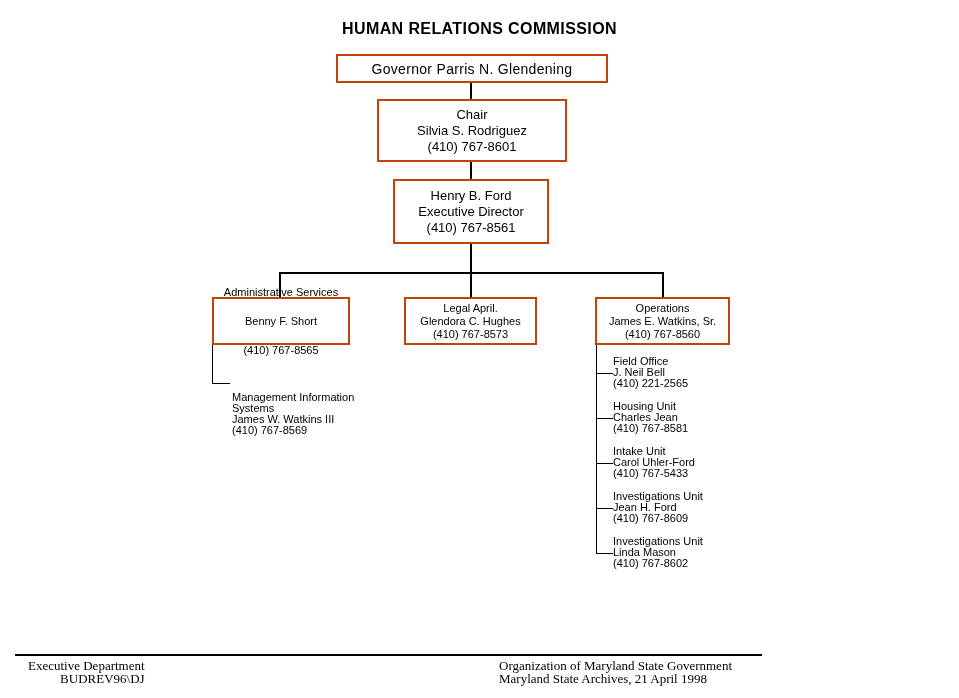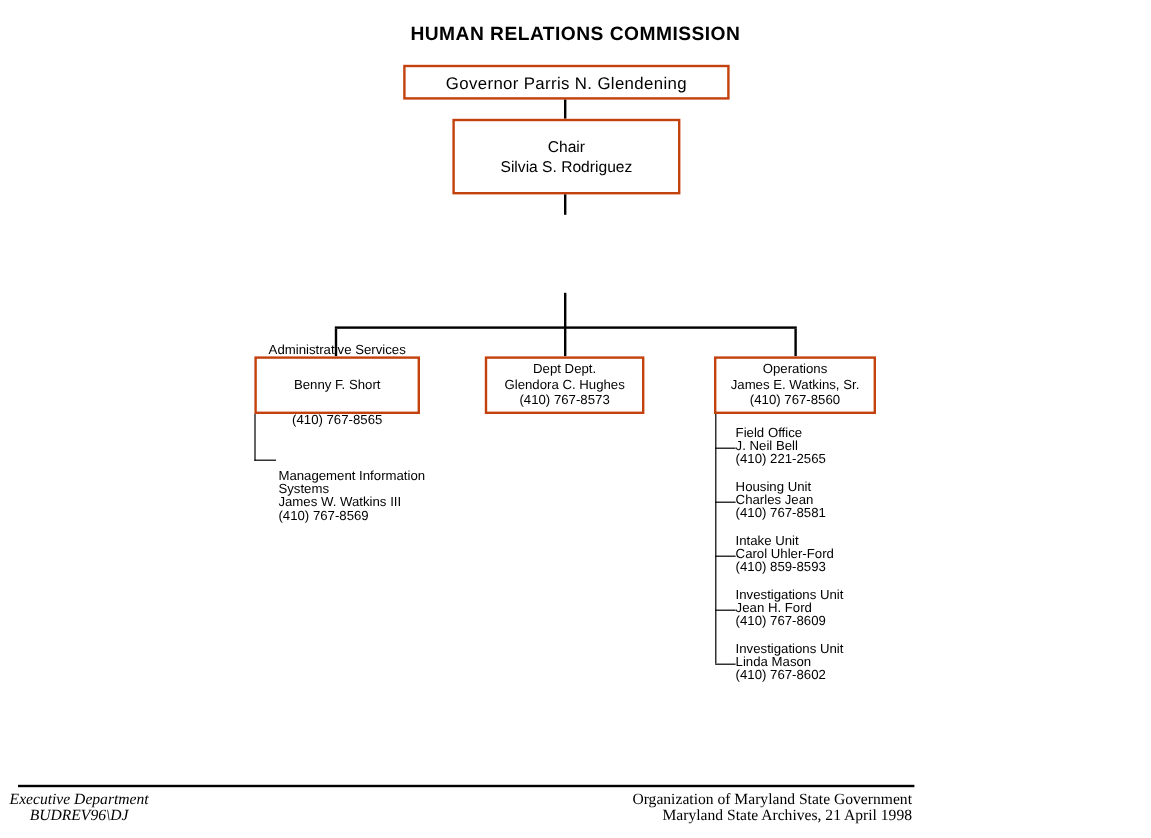--- a/index.html
+++ b/index.html
@@ -58,58 +58,64 @@
   .unit-ops2 { left:613px; top:446px; }
   .unit-ops3 { left:613px; top:491px; }
   .unit-ops4 { left:613px; top:536px; }
 
   .footer-rule { left:15px; top:654px; width:926px; height:2px; }
   .footer-block {
     position:absolute; top:659px;
     font-family:"Liberation Serif", serif;
     font-size:13px; line-height:13px; white-space:nowrap;
   }
-  .footer-left  { left:8px; text-align:center;font-style:italic; }
-  .footer-right { right:2px; text-align:right; }
+  .footer-left  { left:28px; text-align:right; }
+  .footer-right { right:30px; }
 </style>
 </head>
 <body>
 
 <div class="canvas">
 
   <h1 class="title">HUMAN RELATIONS COMMISSION</h1>
 
   <div class="box box-governor">
     <div>Governor Parris N. Glendening</div>
   </div>
 
   <div class="line v-gov-chair"></div>
 
   <div class="box box-chair">
     <div>Chair</div>
     <div>Silvia S. Rodriguez</div>
+    <div>(410) 767-8601</div>
   </div>
 
   <div class="line v-chair-dir"></div>
 
+  <div class="box box-director">
+    <div>Henry B. Ford</div>
+    <div>Executive Director</div>
+    <div>(410) 767-8561</div>
+  </div>
 
   <div class="line v-dir-branch"></div>
   <div class="line h-branch"></div>
   <div class="line drop-admin"></div>
   <div class="line drop-legal"></div>
   <div class="line drop-ops"></div>
 
   <div class="box box-division box-admin">
     <div>Administrative Services</div>
     <div>Benny F. Short</div>
     <div>(410) 767-8565</div>
   </div>
 
   <div class="box box-division box-legal">
-    <div>Dept Dept.</div>
+    <div>Legal April.</div>
     <div>Glendora C. Hughes</div>
     <div>(410) 767-8573</div>
   </div>
 
   <div class="box box-division box-ops">
     <div>Operations</div>
     <div>James E. Watkins, Sr.</div>
     <div>(410) 767-8560</div>
   </div>
 
@@ -135,21 +141,21 @@
     <div>(410) 221-2565</div>
   </div>
   <div class="unit unit-ops1">
     <div>Housing Unit</div>
     <div>Charles Jean</div>
     <div>(410) 767-8581</div>
   </div>
   <div class="unit unit-ops2">
     <div>Intake Unit</div>
     <div>Carol Uhler-Ford</div>
-    <div>(410) 859-8593</div>
+    <div>(410) 767-5433</div>
   </div>
   <div class="unit unit-ops3">
     <div>Investigations Unit</div>
     <div>Jean H. Ford</div>
     <div>(410) 767-8609</div>
   </div>
   <div class="unit unit-ops4">
     <div>Investigations Unit</div>
     <div>Linda Mason</div>
     <div>(410) 767-8602</div>

